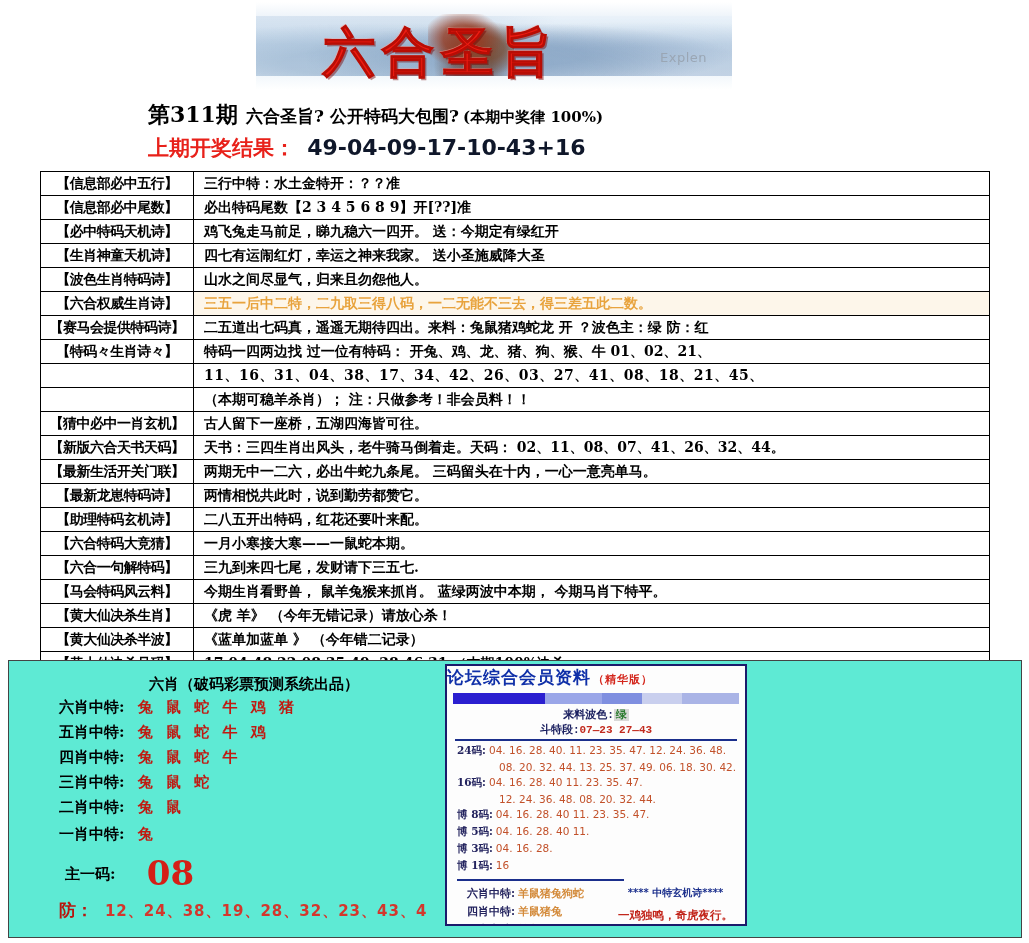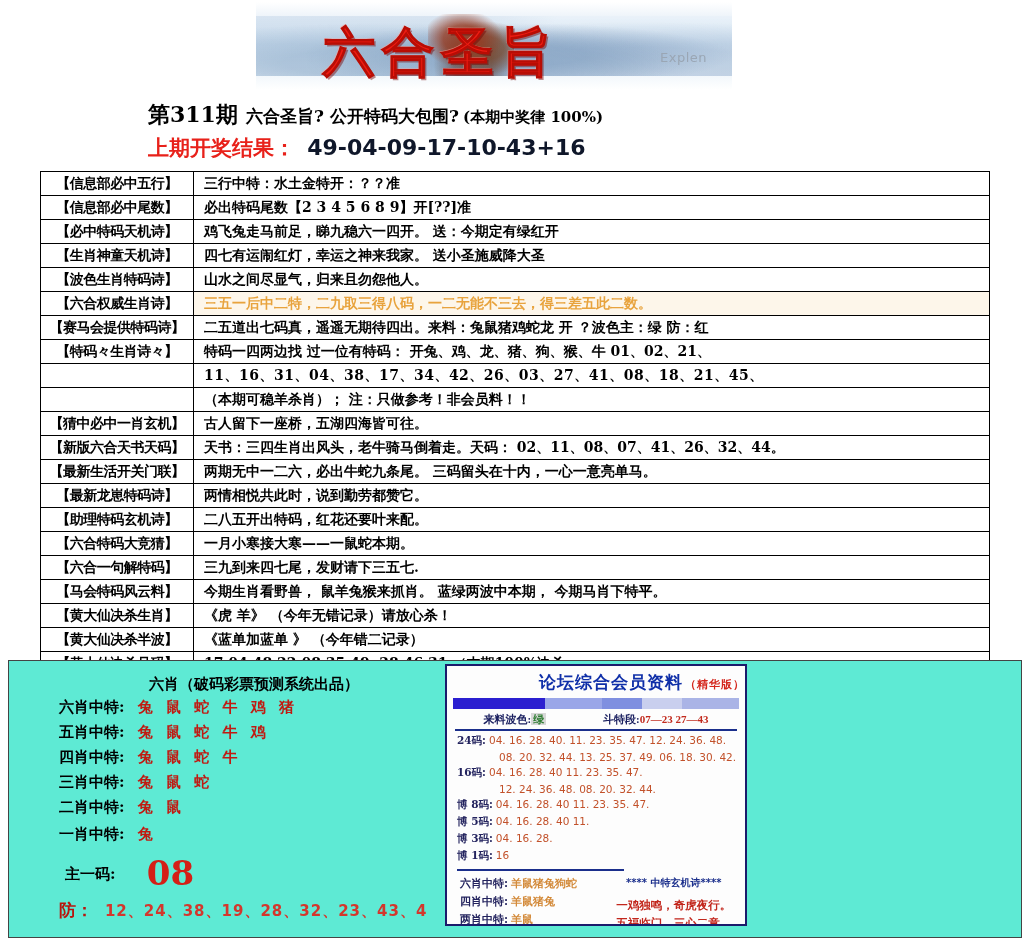--- a/index.html
+++ b/index.html
@@ -149,49 +149,49 @@
   }
   .fang .flbl{color:#b8150d;}
   .fang .fnums{font-family:"DejaVu Sans","Liberation Sans",sans-serif;font-size:15px;margin-left:6px;letter-spacing:1px;}
 
   
   .panel{
     position:absolute;left:436px;top:3px;width:298px;height:258px;
     border:2px solid #1b1b6b;background:#fdfdfd;overflow:hidden;
   }
   .panel-title{
-    text-align:right;margin-top:5px;
+    text-align:left;
     font-family:"DejaVu Serif","Liberation Serif",serif;
     font-size:17px;font-weight:bold;color:#0f2fa8;
     letter-spacing:1px;white-space:nowrap;
   }
   .panel-title .sub{font-size:11px;color:#d4261c;margin-left:2px;}
   .bar{
     margin:4px 6px 0 6px;height:11px;
     background:linear-gradient(90deg,#2b1fd0 0 32%,#9aa6e8 32% 52%,#7f8fe0 52% 66%,#c9cfee 66% 80%,#aab4e6 80% 100%);
   }
   .panel-sub{
     display:flex;justify-content:space-around;align-items:center;
     margin:3px 8px 0 8px;padding-bottom:2px;
     border-bottom:2px solid #1b2f8c;
-    font-family:Liberation Serif, serif;
-    font-size:11px;font-weight:bold;color:#1b2060;white-space:nowrap;
+    font-family:Liberation Mono, monospace;
+    font-size:11px;font-weight:bold;color:#1b2060;white-space:nowrap;flex-direction:column;
   }
   .panel-sub .hot{color:#c22a1e;}
   .panel-sub .grn{background:#d8d8d8;color:#2e7d32;padding:0 2px;}
   .prow{
     margin:3px 8px 0 10px;white-space:nowrap;
     font-family:"DejaVu Sans","Liberation Sans",sans-serif;
     font-size:10.5px;color:#c2512a;
   }
   .prow .pk{color:#23235e;font-weight:bold;margin-right:3px;font-family:"DejaVu Serif","Liberation Serif",serif;}
   .prow.indent{margin-left:52px;}
   .panel-div{margin:6px 10px 0 10px;border-top:2px solid #1b2f8c;width:56%;}
   .pbot{display:flex;margin-top:5px;}
-  .pbot-l{width:50%;padding-left:13px;}
+  .pbot-l{width:50%;padding-left:20px;}
   .pbot-r{width:50%;text-align:center;}
   .pbl{
     white-space:nowrap;margin-bottom:3px;
     font-family:"DejaVu Serif","Liberation Serif",serif;
     font-size:11px;font-weight:bold;color:#23235e;
   }
   .pbl .v{color:#d38a3a;margin-left:3px;}
   .stars{
     font-family:"DejaVu Sans","Liberation Sans",sans-serif;
     font-size:10px;font-weight:bold;color:#1b2f8c;white-space:nowrap;

